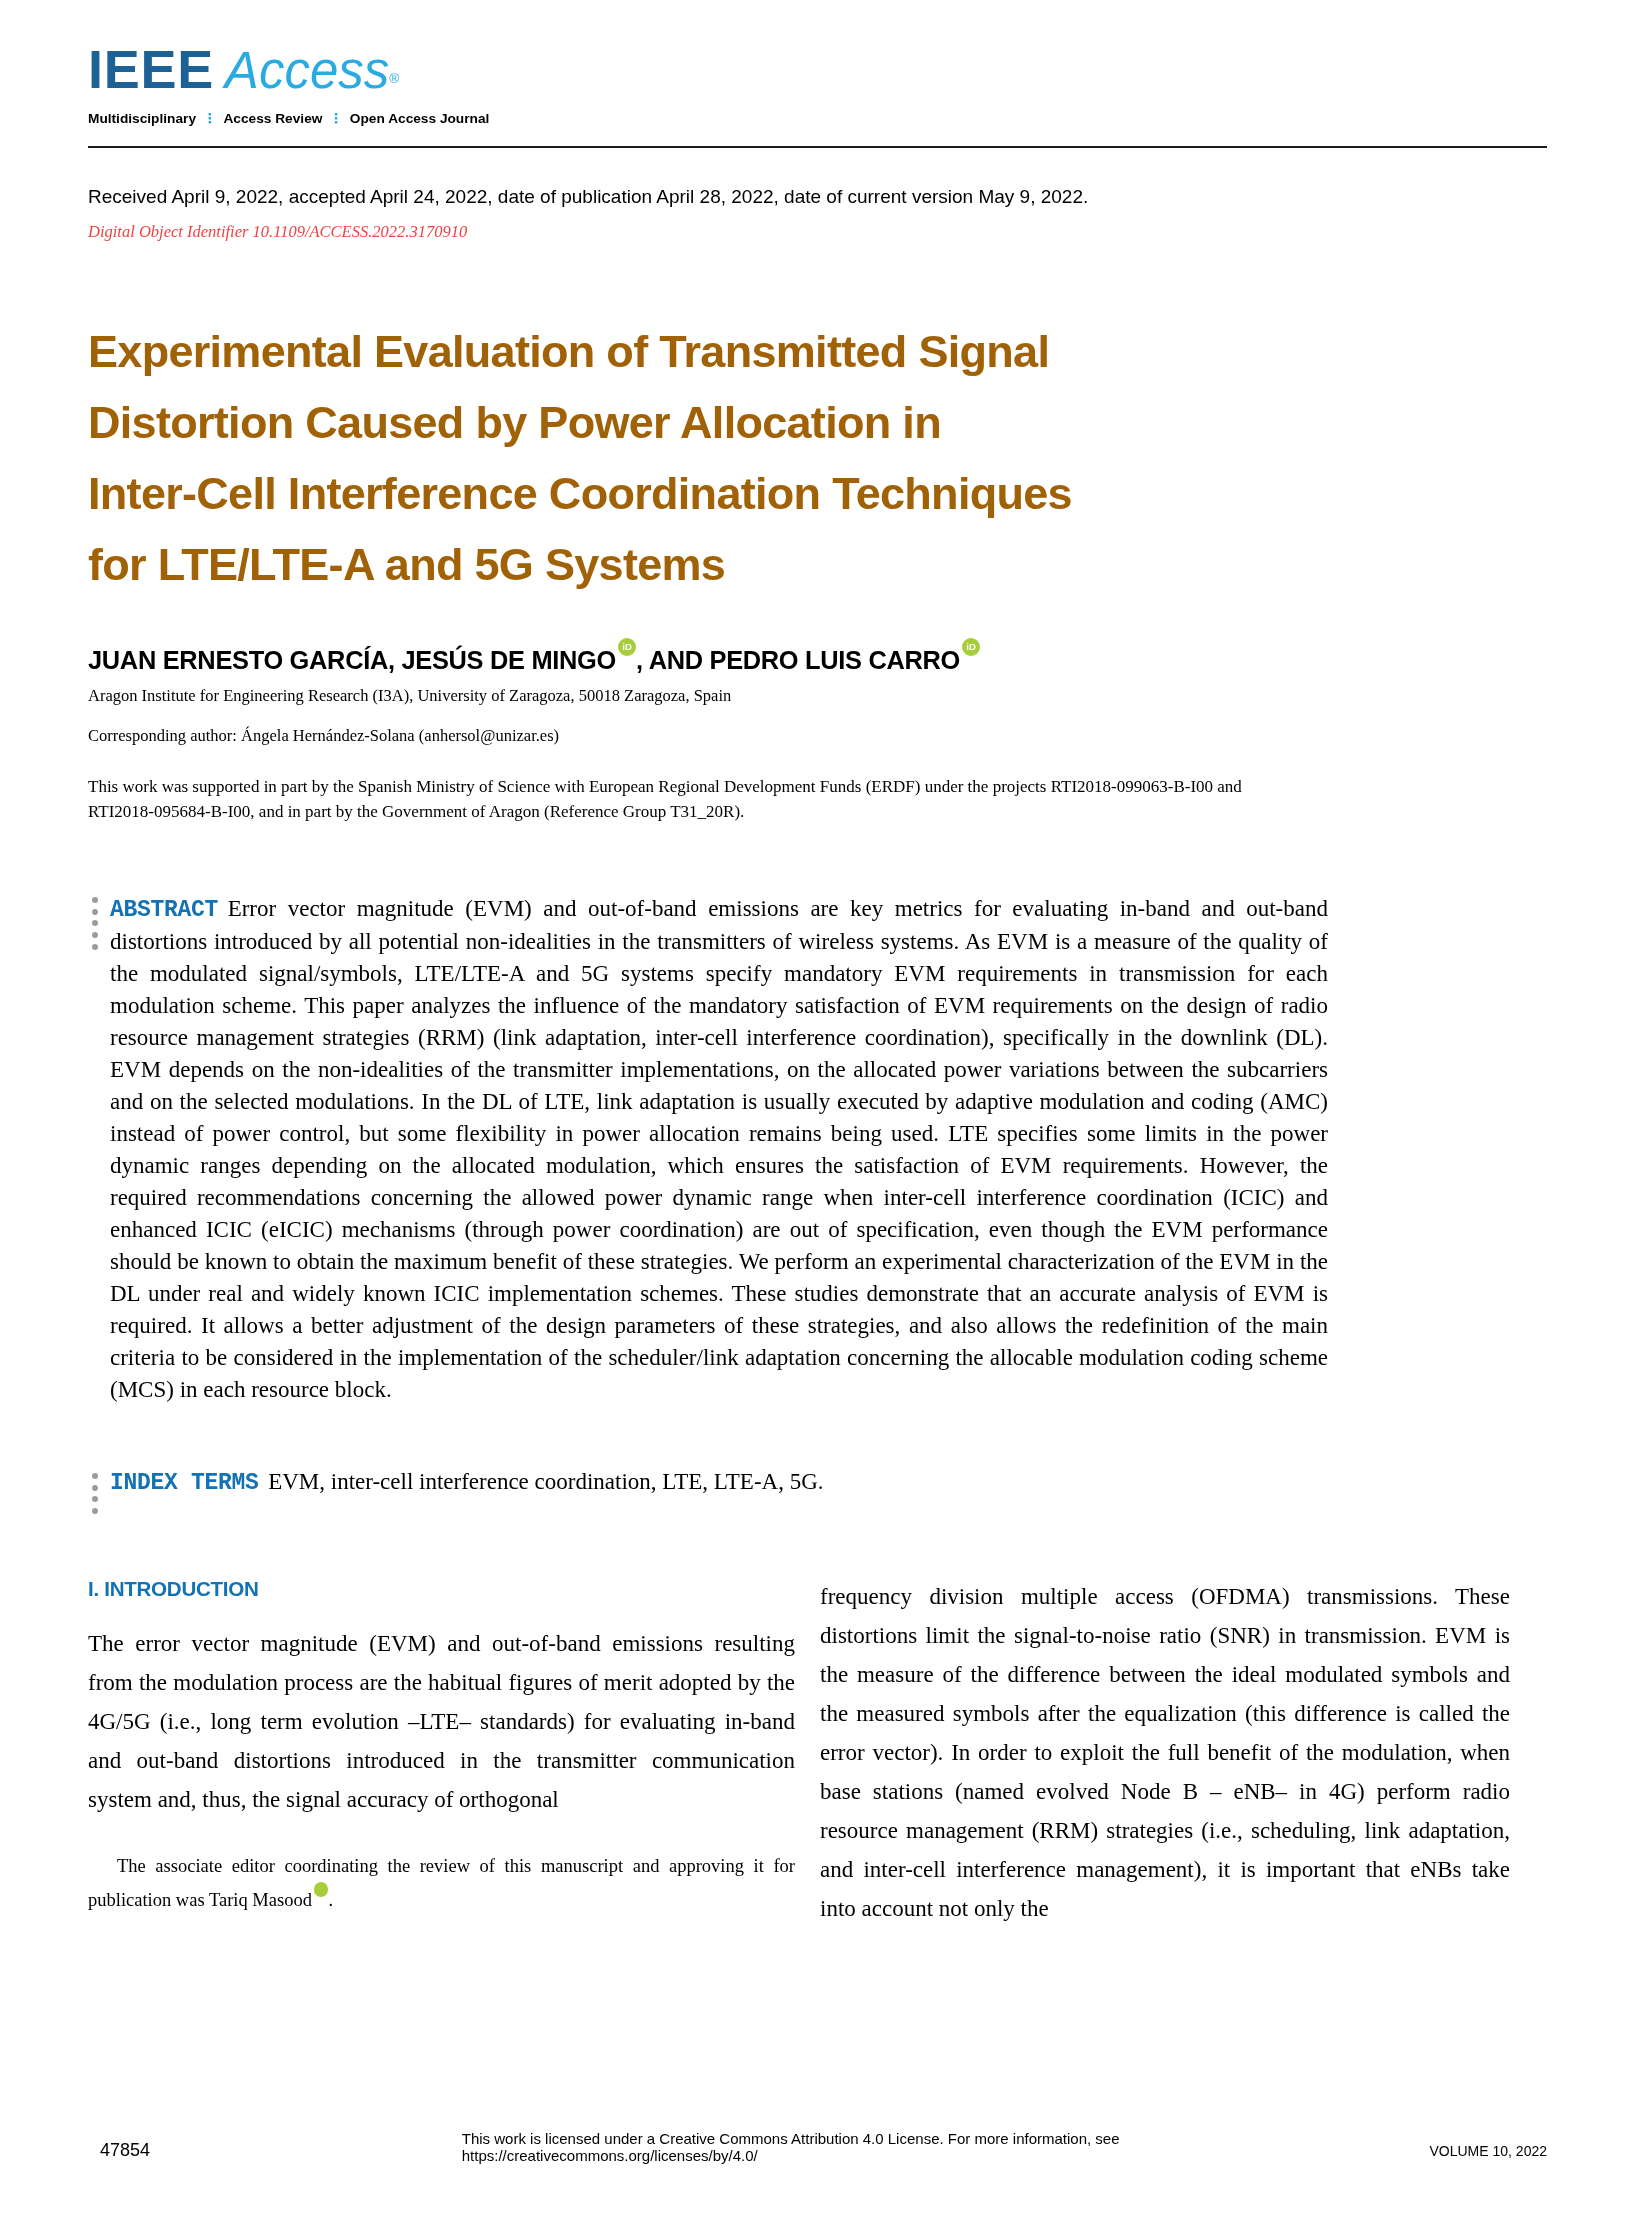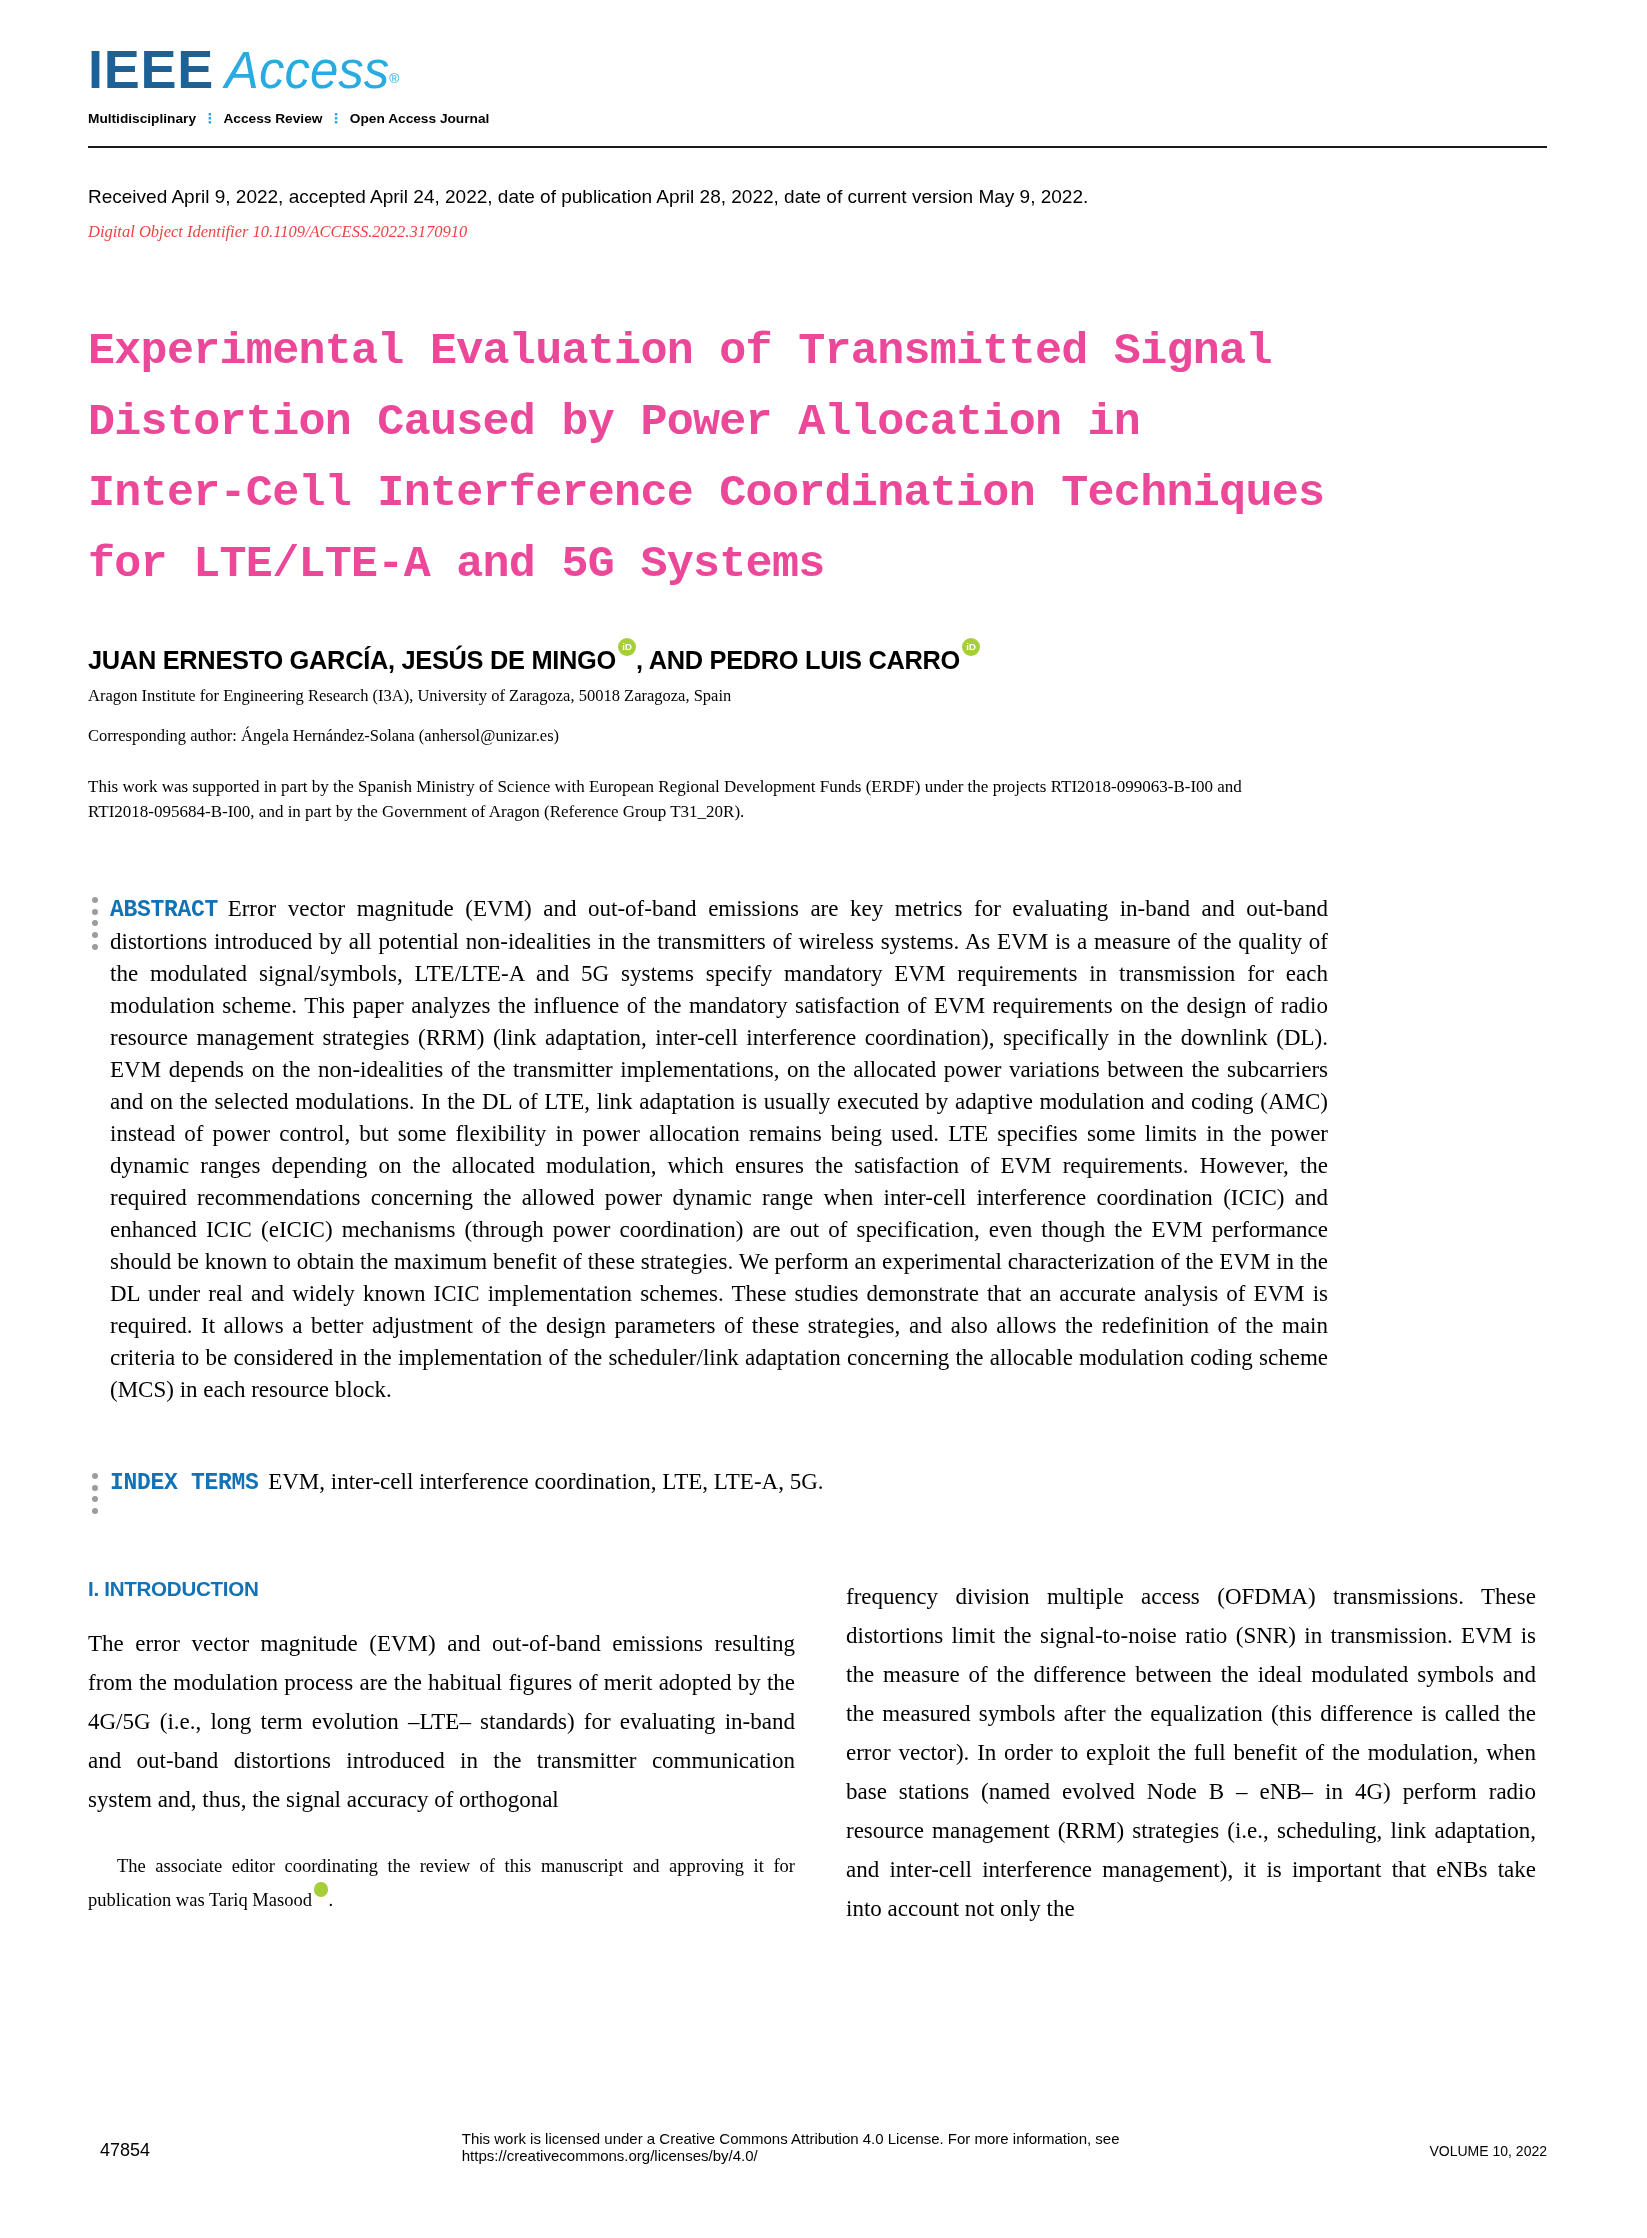--- a/index.html
+++ b/index.html
@@ -16,22 +16,22 @@
             vertical-align:super;}
   .tagline{margin-top:9.6px;font-family:"Liberation Sans","DejaVu Sans",sans-serif;
            font-weight:700;font-size:13.7px;color:#000;}
   .tagline .sep{color:#29abe2;padding:0 6.9px;font-weight:700;}
   .header-rule{border:none;border-top:2.7px solid #1a1a1a;margin:20.6px 0 0 0;}
   
   .received{margin-top:38px;font-family:"Liberation Sans","DejaVu Sans",sans-serif;
             font-size:19px;color:#000;}
   .doi{margin-top:13.7px;font-style:italic;font-size:16.5px;color:#ef4444;}
   
-  .title{margin-top:74px;font-family:Liberation Mono, monospace;
-         font-weight:700;font-size:45px;line-height:71px;color:#ec4899;letter-spacing:-0.7px;}
+  .title{margin-top:74px;font-family:Liberation Sans, sans-serif;
+         font-weight:700;font-size:45px;line-height:71px;color:#a16207;letter-spacing:-0.7px;}
   .title span{display:block;}
   
   .authors{margin-top:38px;font-family:"Liberation Sans","DejaVu Sans",sans-serif;
            font-weight:700;font-size:25.4px;line-height:45px;color:#000;letter-spacing:-0.3px;}
   .orcid{display:inline-block;width:18px;height:18px;border-radius:50%;background:#a6ce39;
          color:#fff;font:700 9.6px/18px "Liberation Sans",sans-serif;text-align:center;
          margin-left:2.1px;position:relative;top:-9.6px;letter-spacing:0;}
   .orcid.small{width:14.4px;height:14.4px;font:700 7.5px/14.4px "Liberation Sans",sans-serif;top:-8.2px;}
   .affiliation{margin-top:2.7px;font-size:16.5px;}
   .corresponding{margin-top:20.6px;font-size:16.5px;}
@@ -40,21 +40,21 @@
   .dotted-block{position:relative;margin-left:22px;width:1218px;}
   .dots{position:absolute;left:-18.5px;top:3.4px;}
   .dots i{display:block;width:6.2px;height:6.2px;border-radius:50%;background:#9c9ca0;margin-bottom:5.5px;}
   .block-label{font-family:Liberation Mono, monospace;font-weight:700;
                font-size:23px;color:#1272b5;letter-spacing:-0.3px;margin-right:9.6px;}
   .abstract{margin-top:69px;}
   .abstract-text{font-size:23px;line-height:32px;text-align:justify;margin:0;}
   .index-terms{margin-top:63px;}
   .index-text{font-size:23px;margin:0;}
   
-  .columns{margin-top:81px;display:flex;gap:51px;align-items:flex-start;}
+  .columns{margin-top:81px;display:flex;gap:25px;align-items:flex-start;}
   .col-left{width:707px;}
   .col-right{width:690px;}
   .section-heading{font-family:"Liberation Sans","DejaVu Sans",sans-serif;font-weight:700;
                    font-size:20.6px;color:#1272b5;margin:0 0 23px 0;letter-spacing:-0.3px;}
   .body-par{font-size:23px;line-height:39px;text-align:justify;margin:0;}
   .footnote{margin-top:30px;font-size:18.5px;line-height:34px;text-align:justify;text-indent:29px;}
   
   .footer{position:absolute;left:100px;right:100px;top:2140px;
           font-family:"Liberation Sans","DejaVu Sans",sans-serif;}
   .footer-inner{position:relative;display:flex;justify-content:space-between;align-items:baseline;}

